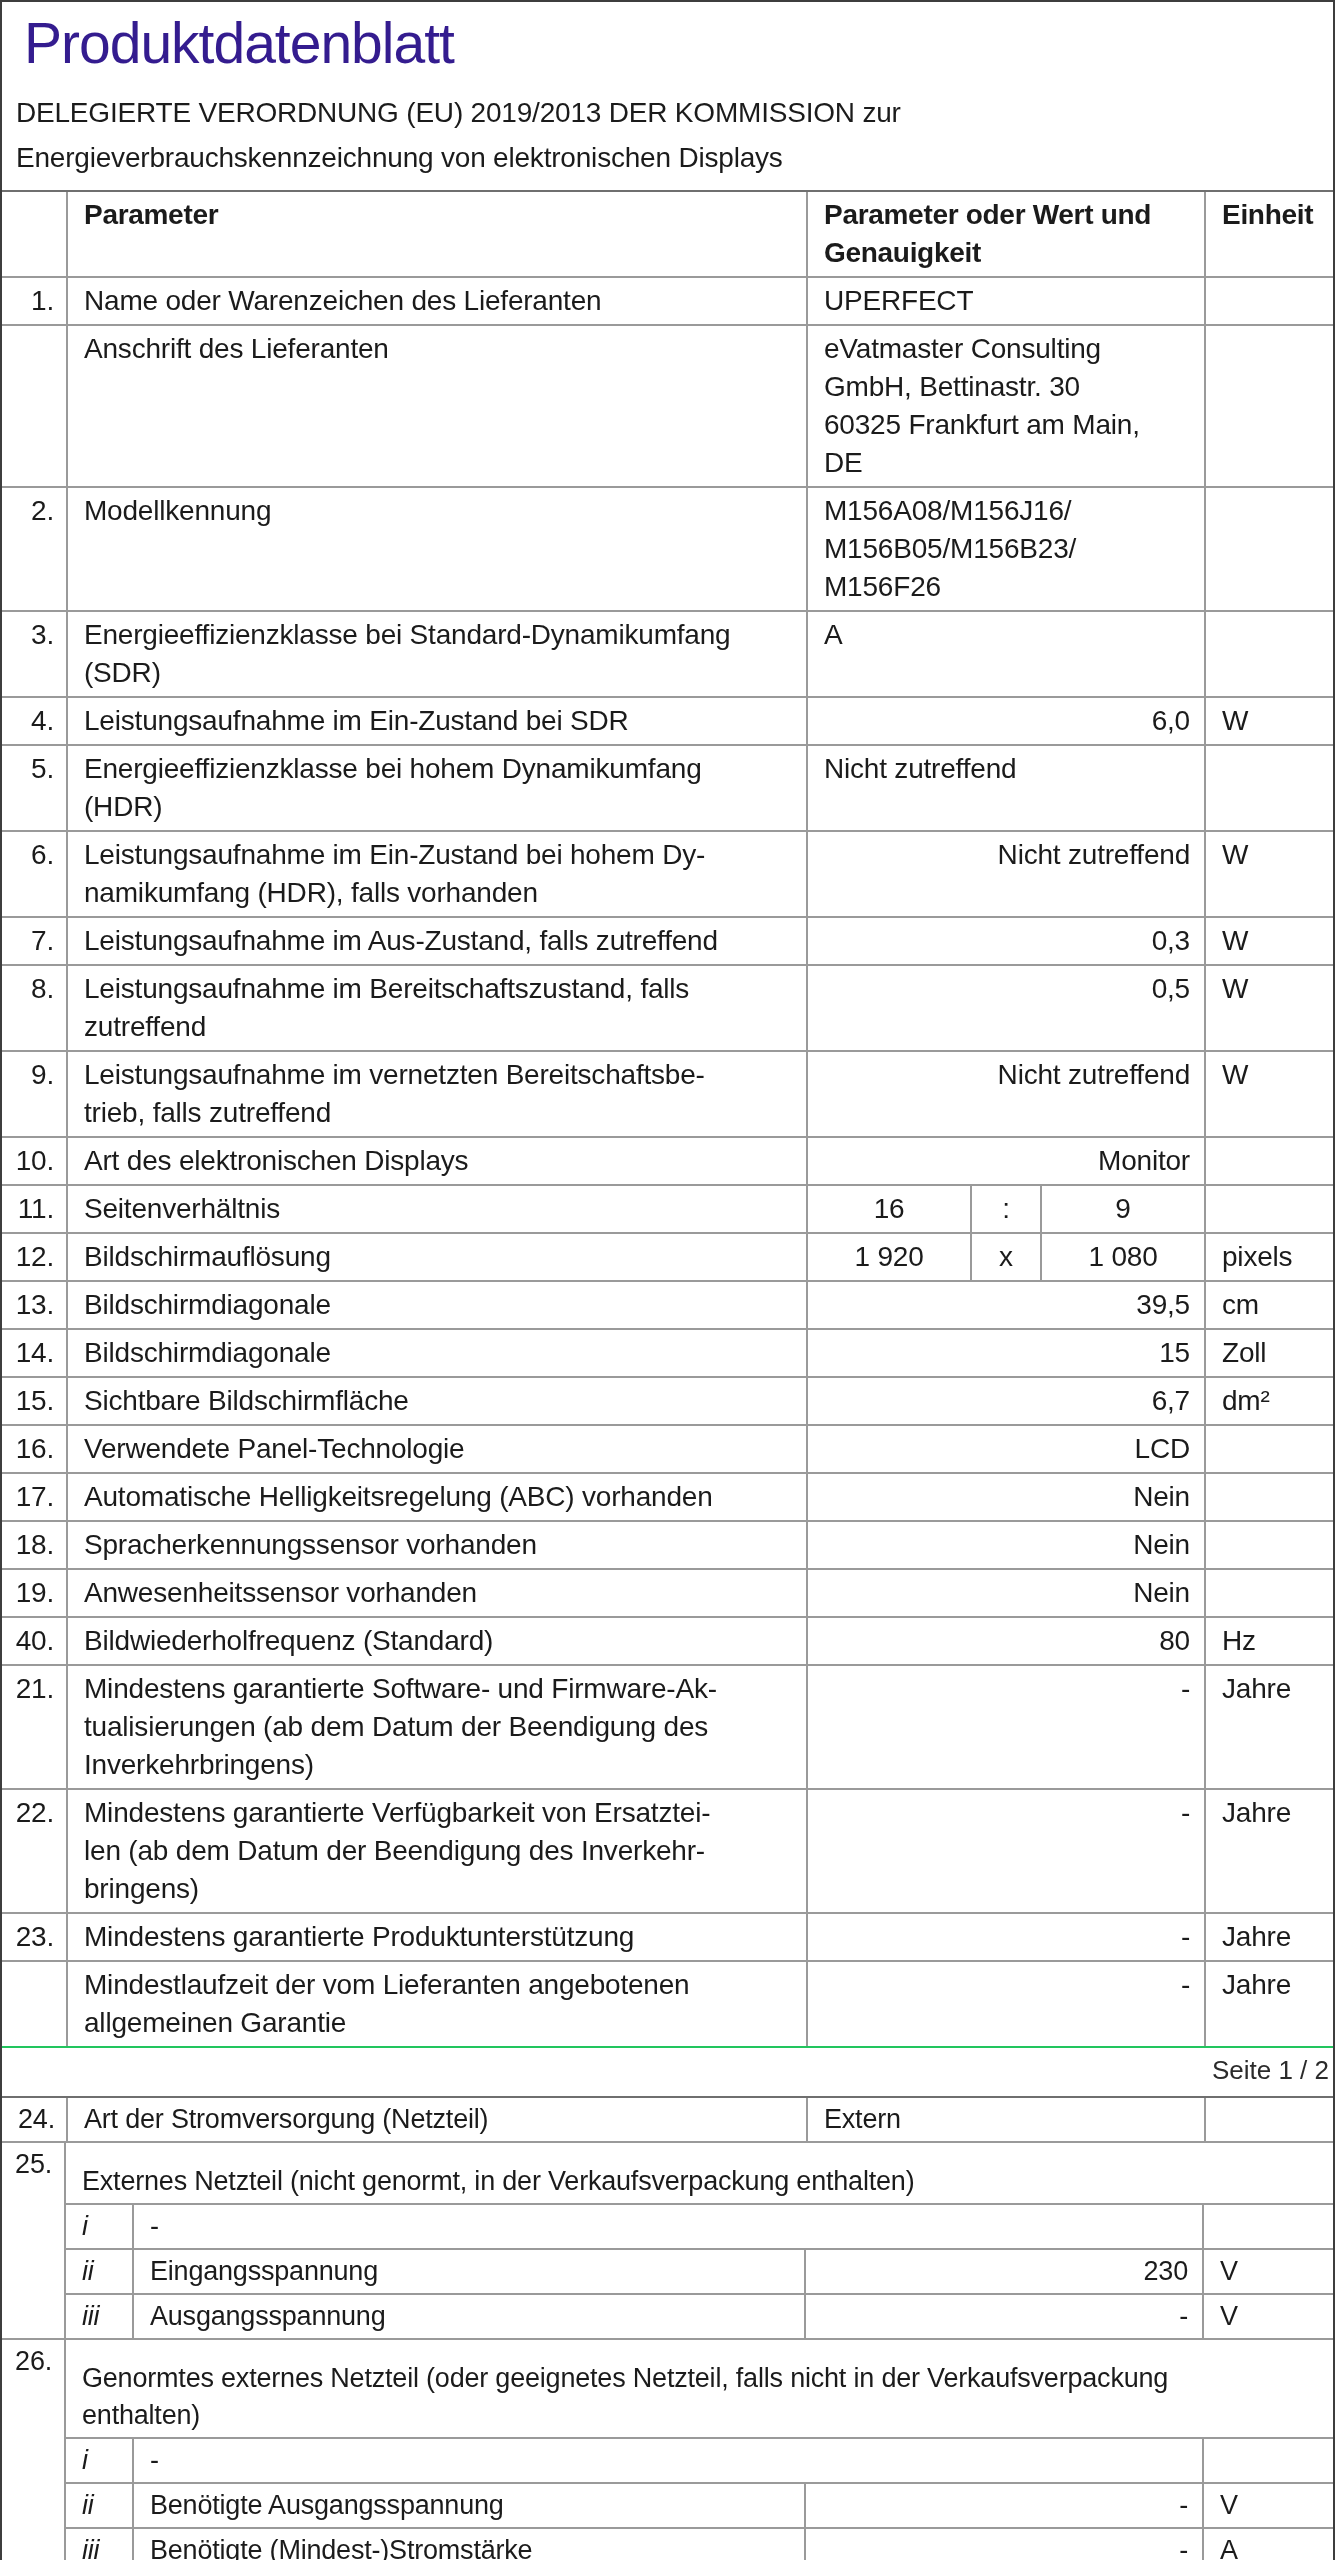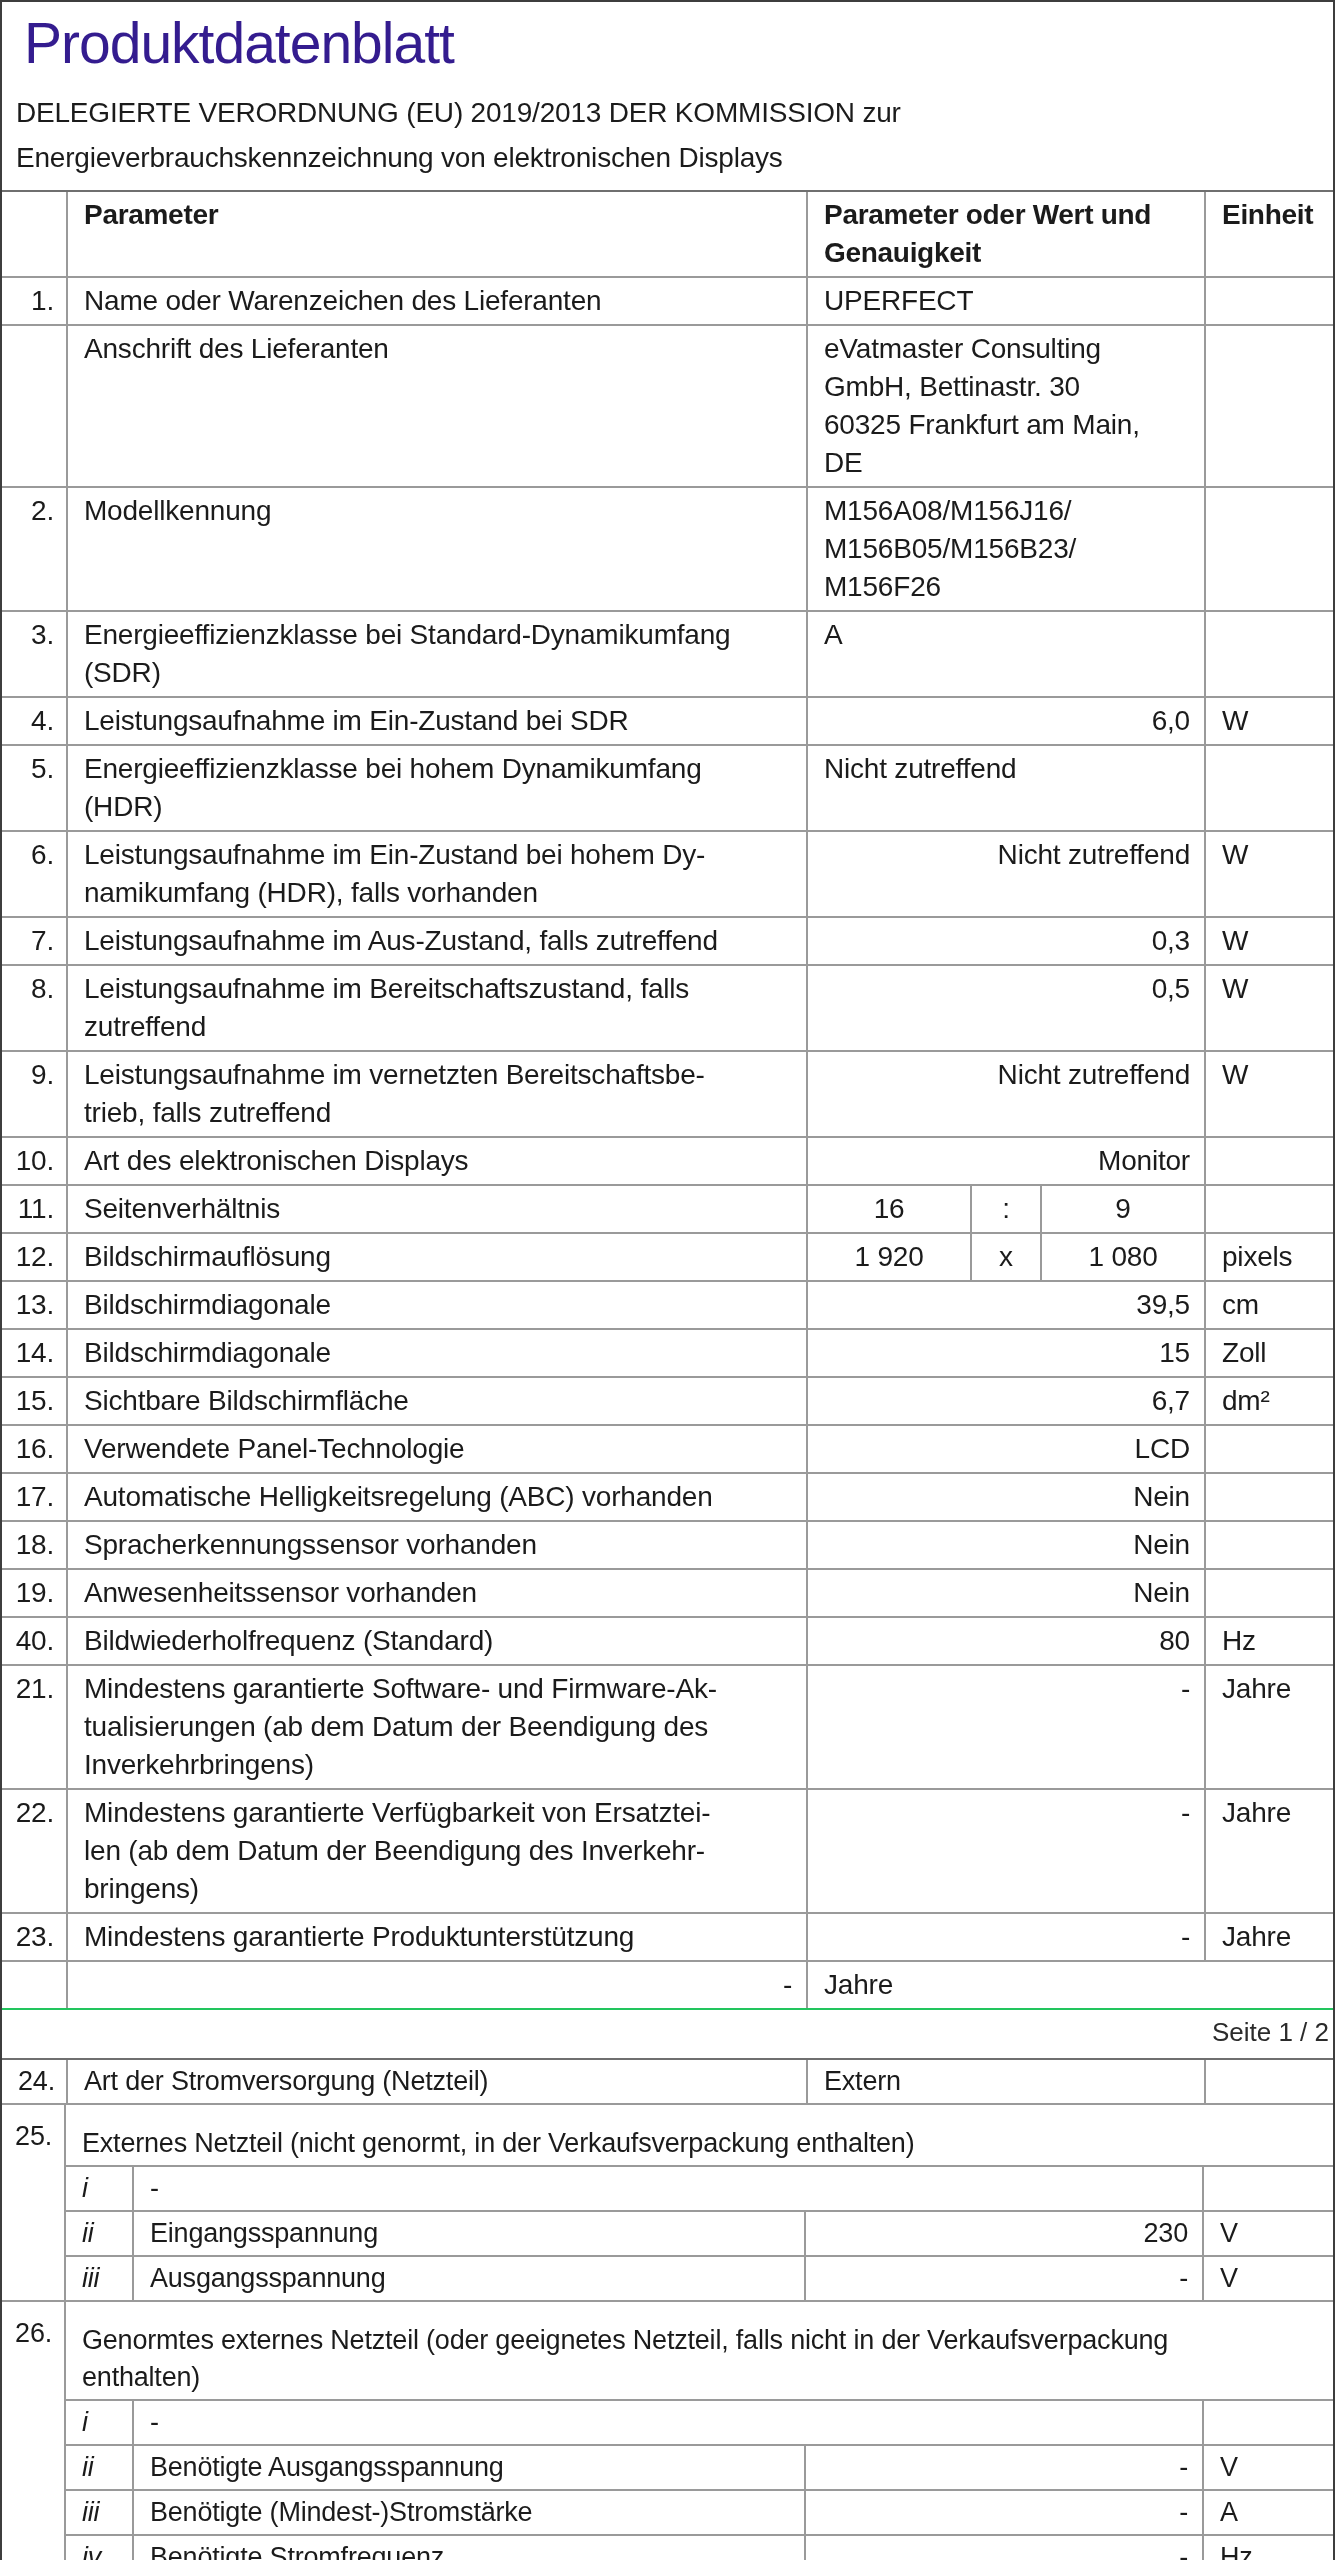--- a/index.html
+++ b/index.html
@@ -34,21 +34,21 @@
   .hdr .td { font-weight:bold; letter-spacing:-0.3px; }
 
   
   .page-band { height:48px; box-sizing:border-box; font-size:26px; line-height:44px;
                text-align:right; padding-right:4px; color:#2b2b2b;border-radius:24px; }
 
   
   .t2 { font-size:27px; line-height:37px; }
   .t2 .td { padding:3px 14px 3px 16px; }
   .group { display:grid; grid-template-columns:64px 1fr; }
-  .gnum { box-sizing:border-box; text-align:right; padding:13px 12px 3px 4px;
+  .gnum { box-sizing:border-box; text-align:right; padding:3px 12px 3px 4px;
           border-right:2px solid #9a9a9a; }
   .gbody {}
   .ghead { padding:20px 6px 3px 16px; white-space:pre-line; }
   .srow { display:grid; grid-template-columns:66px 672px 398px 1fr;
           border-top:2px solid #9a9a9a; }
   .srow > .td + .td { border-left:2px solid #9a9a9a; }
   .srow .td { padding:3px 14px 3px 16px; }
   .roman { font-style:italic; padding-left:18px; }
   .spanv { grid-column:2 / 4; }
 </style>
@@ -254,20 +254,22 @@
 
     <div class="tr">
       <div class="td num">23.</div>
       <div class="td">Mindestens garantierte Produktunterstützung</div>
       <div class="td right">-</div>
       <div class="td">Jahre</div>
     </div>
 
     <div class="tr">
       <div class="td num"></div>
+      <div class="td">Mindestlaufzeit der vom Lieferanten angebotenen
+allgemeinen Garantie</div>
       <div class="td right">-</div>
       <div class="td">Jahre</div>
     </div>
 
   </div>
 
   <div class="page-band">Seite 1 / 2</div>
 
   <div class="dtable t2">
 

